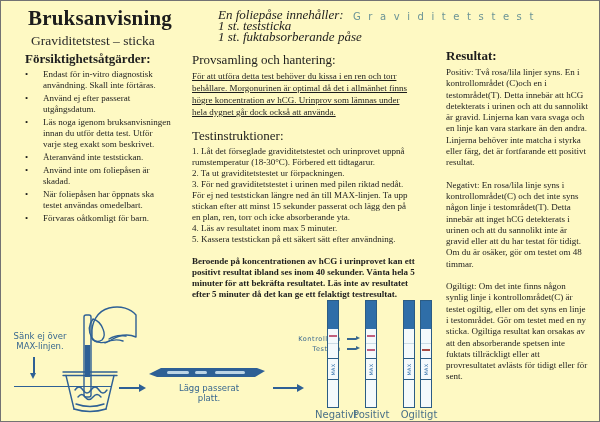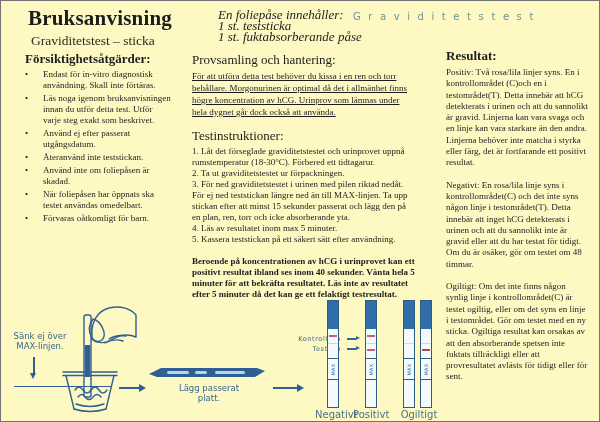--- a/index.html
+++ b/index.html
@@ -68,22 +68,22 @@
 </head>
 <body>
 
 <div class="page">
 
   <div class="title">Bruksanvisning</div>
   <div class="subtitle">Graviditetstest – sticka</div>
   <div class="precautions-heading">Försiktighetsåtgärder:</div>
   <div class="precautions">
     <div class="bullet-item">Endast för in-vitro diagnostisk användning. Skall inte förtäras.</div>
+    <div class="bullet-item">Använd ej efter passerat utgångsdatum.</div>
     <div class="bullet-item">Läs noga igenom bruksanvisningen innan du utför detta test. Utför varje steg exakt som beskrivet.</div>
-    <div class="bullet-item">Använd ej efter passerat utgångsdatum.</div>
     <div class="bullet-item">Återanvänd inte teststickan.</div>
     <div class="bullet-item">Använd inte om foliepåsen är skadad.</div>
     <div class="bullet-item">När foliepåsen har öppnats ska testet användas omedelbart.</div>
     <div class="bullet-item">Förvaras oåtkomligt för barn.</div>
   </div>
 
   <div class="col-mid">
     <div class="pouch">
       <div>En foliepåse innehåller:</div>
       <div>1 st. teststicka</div>

